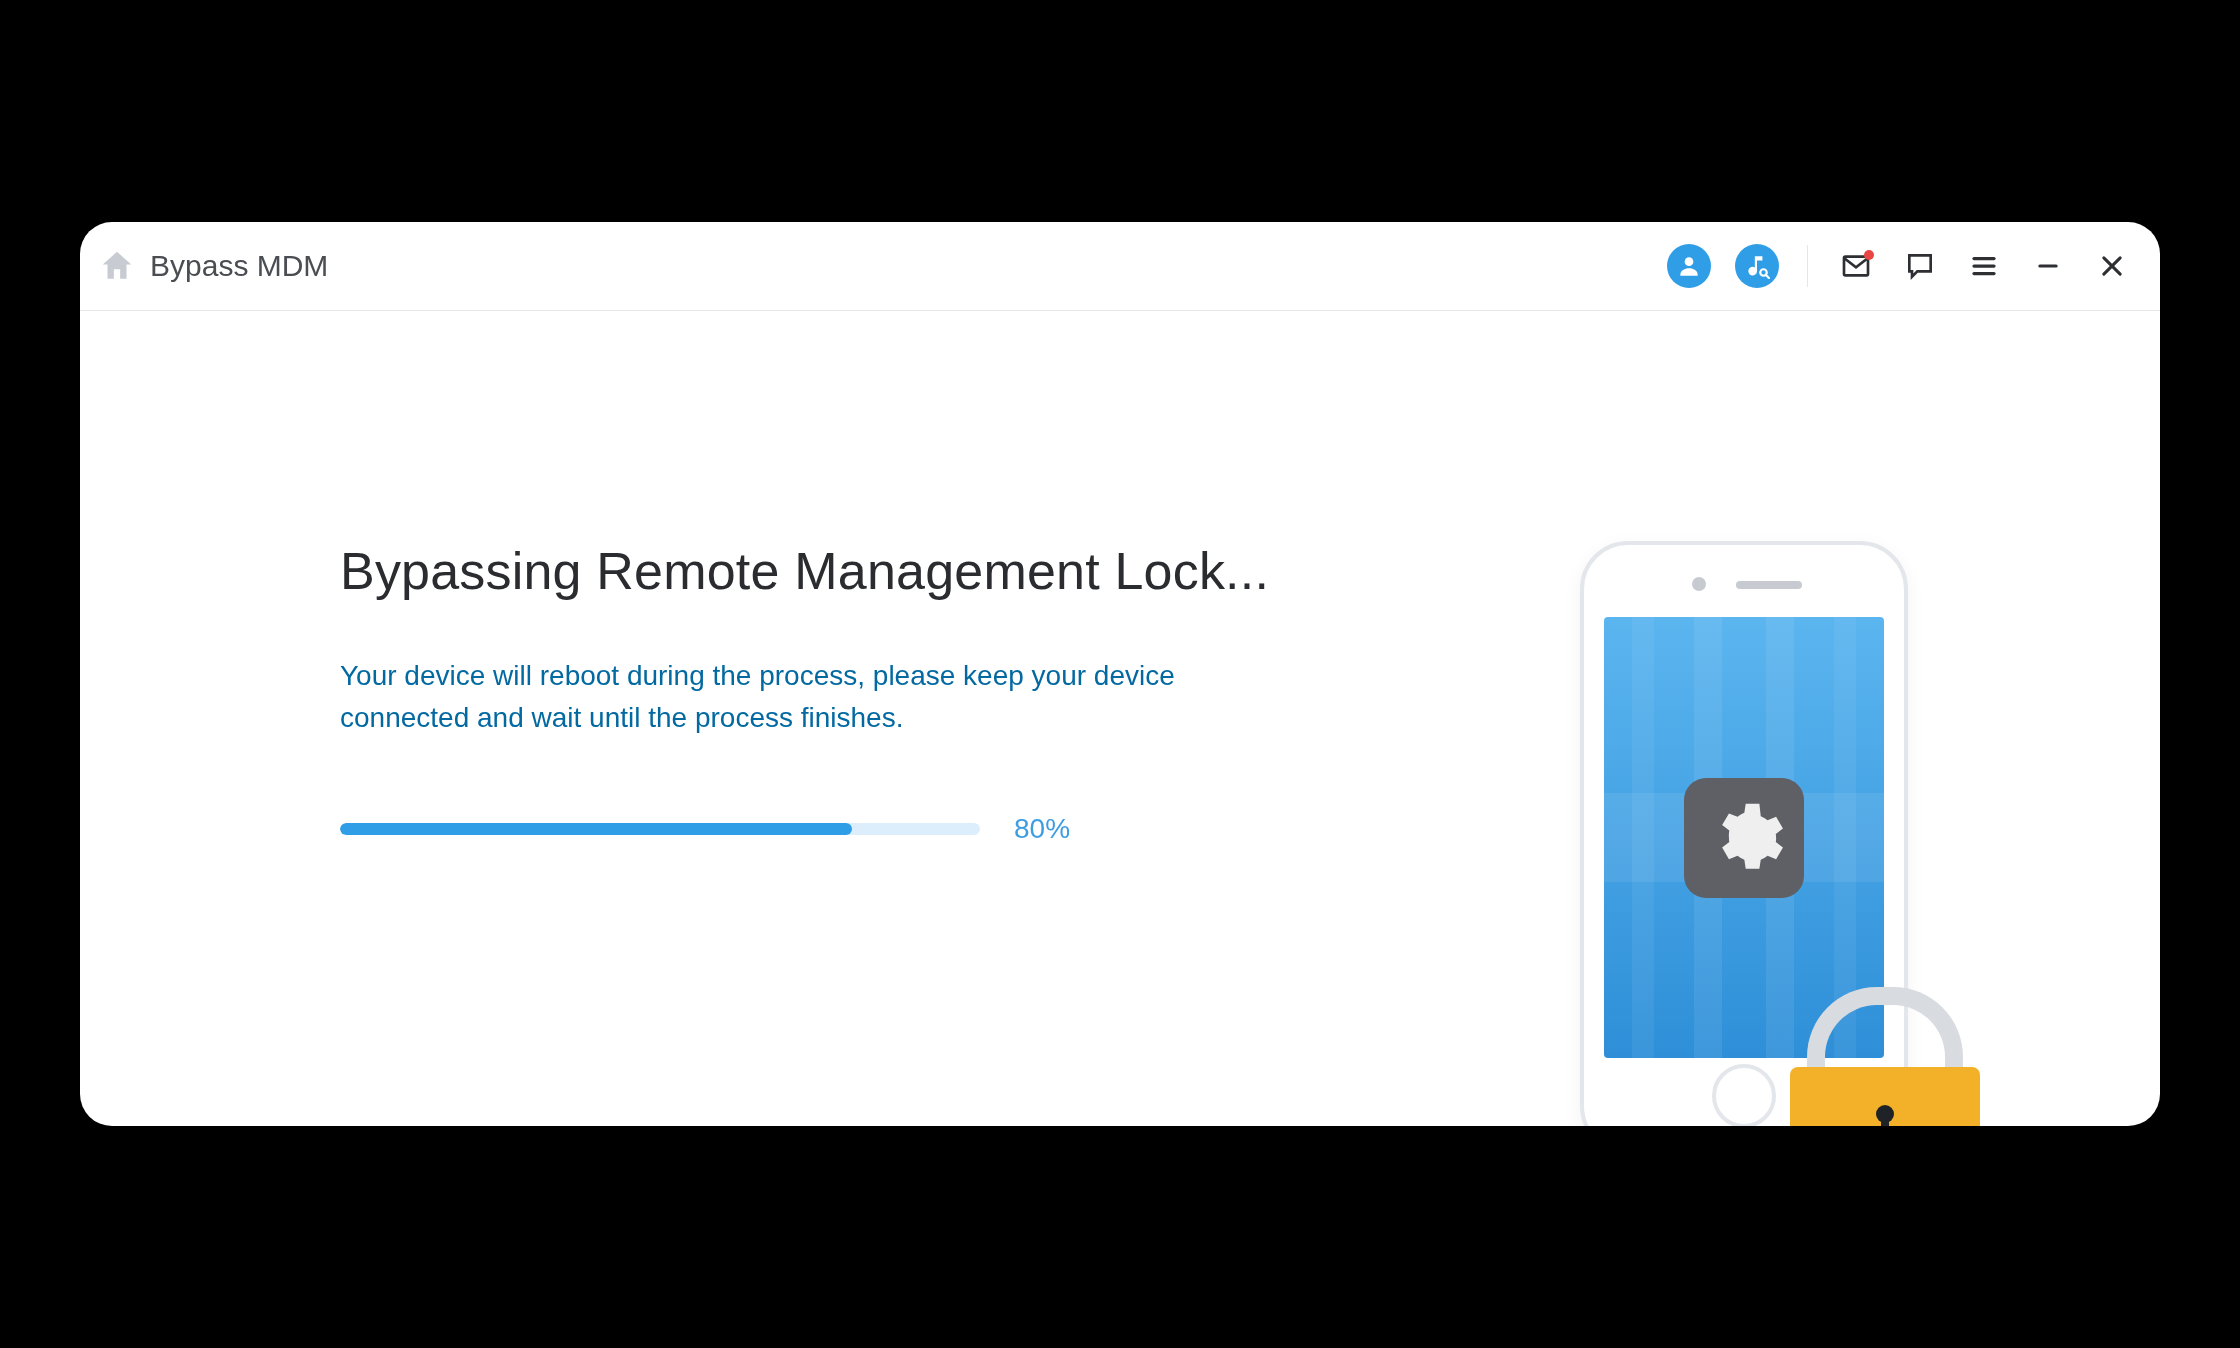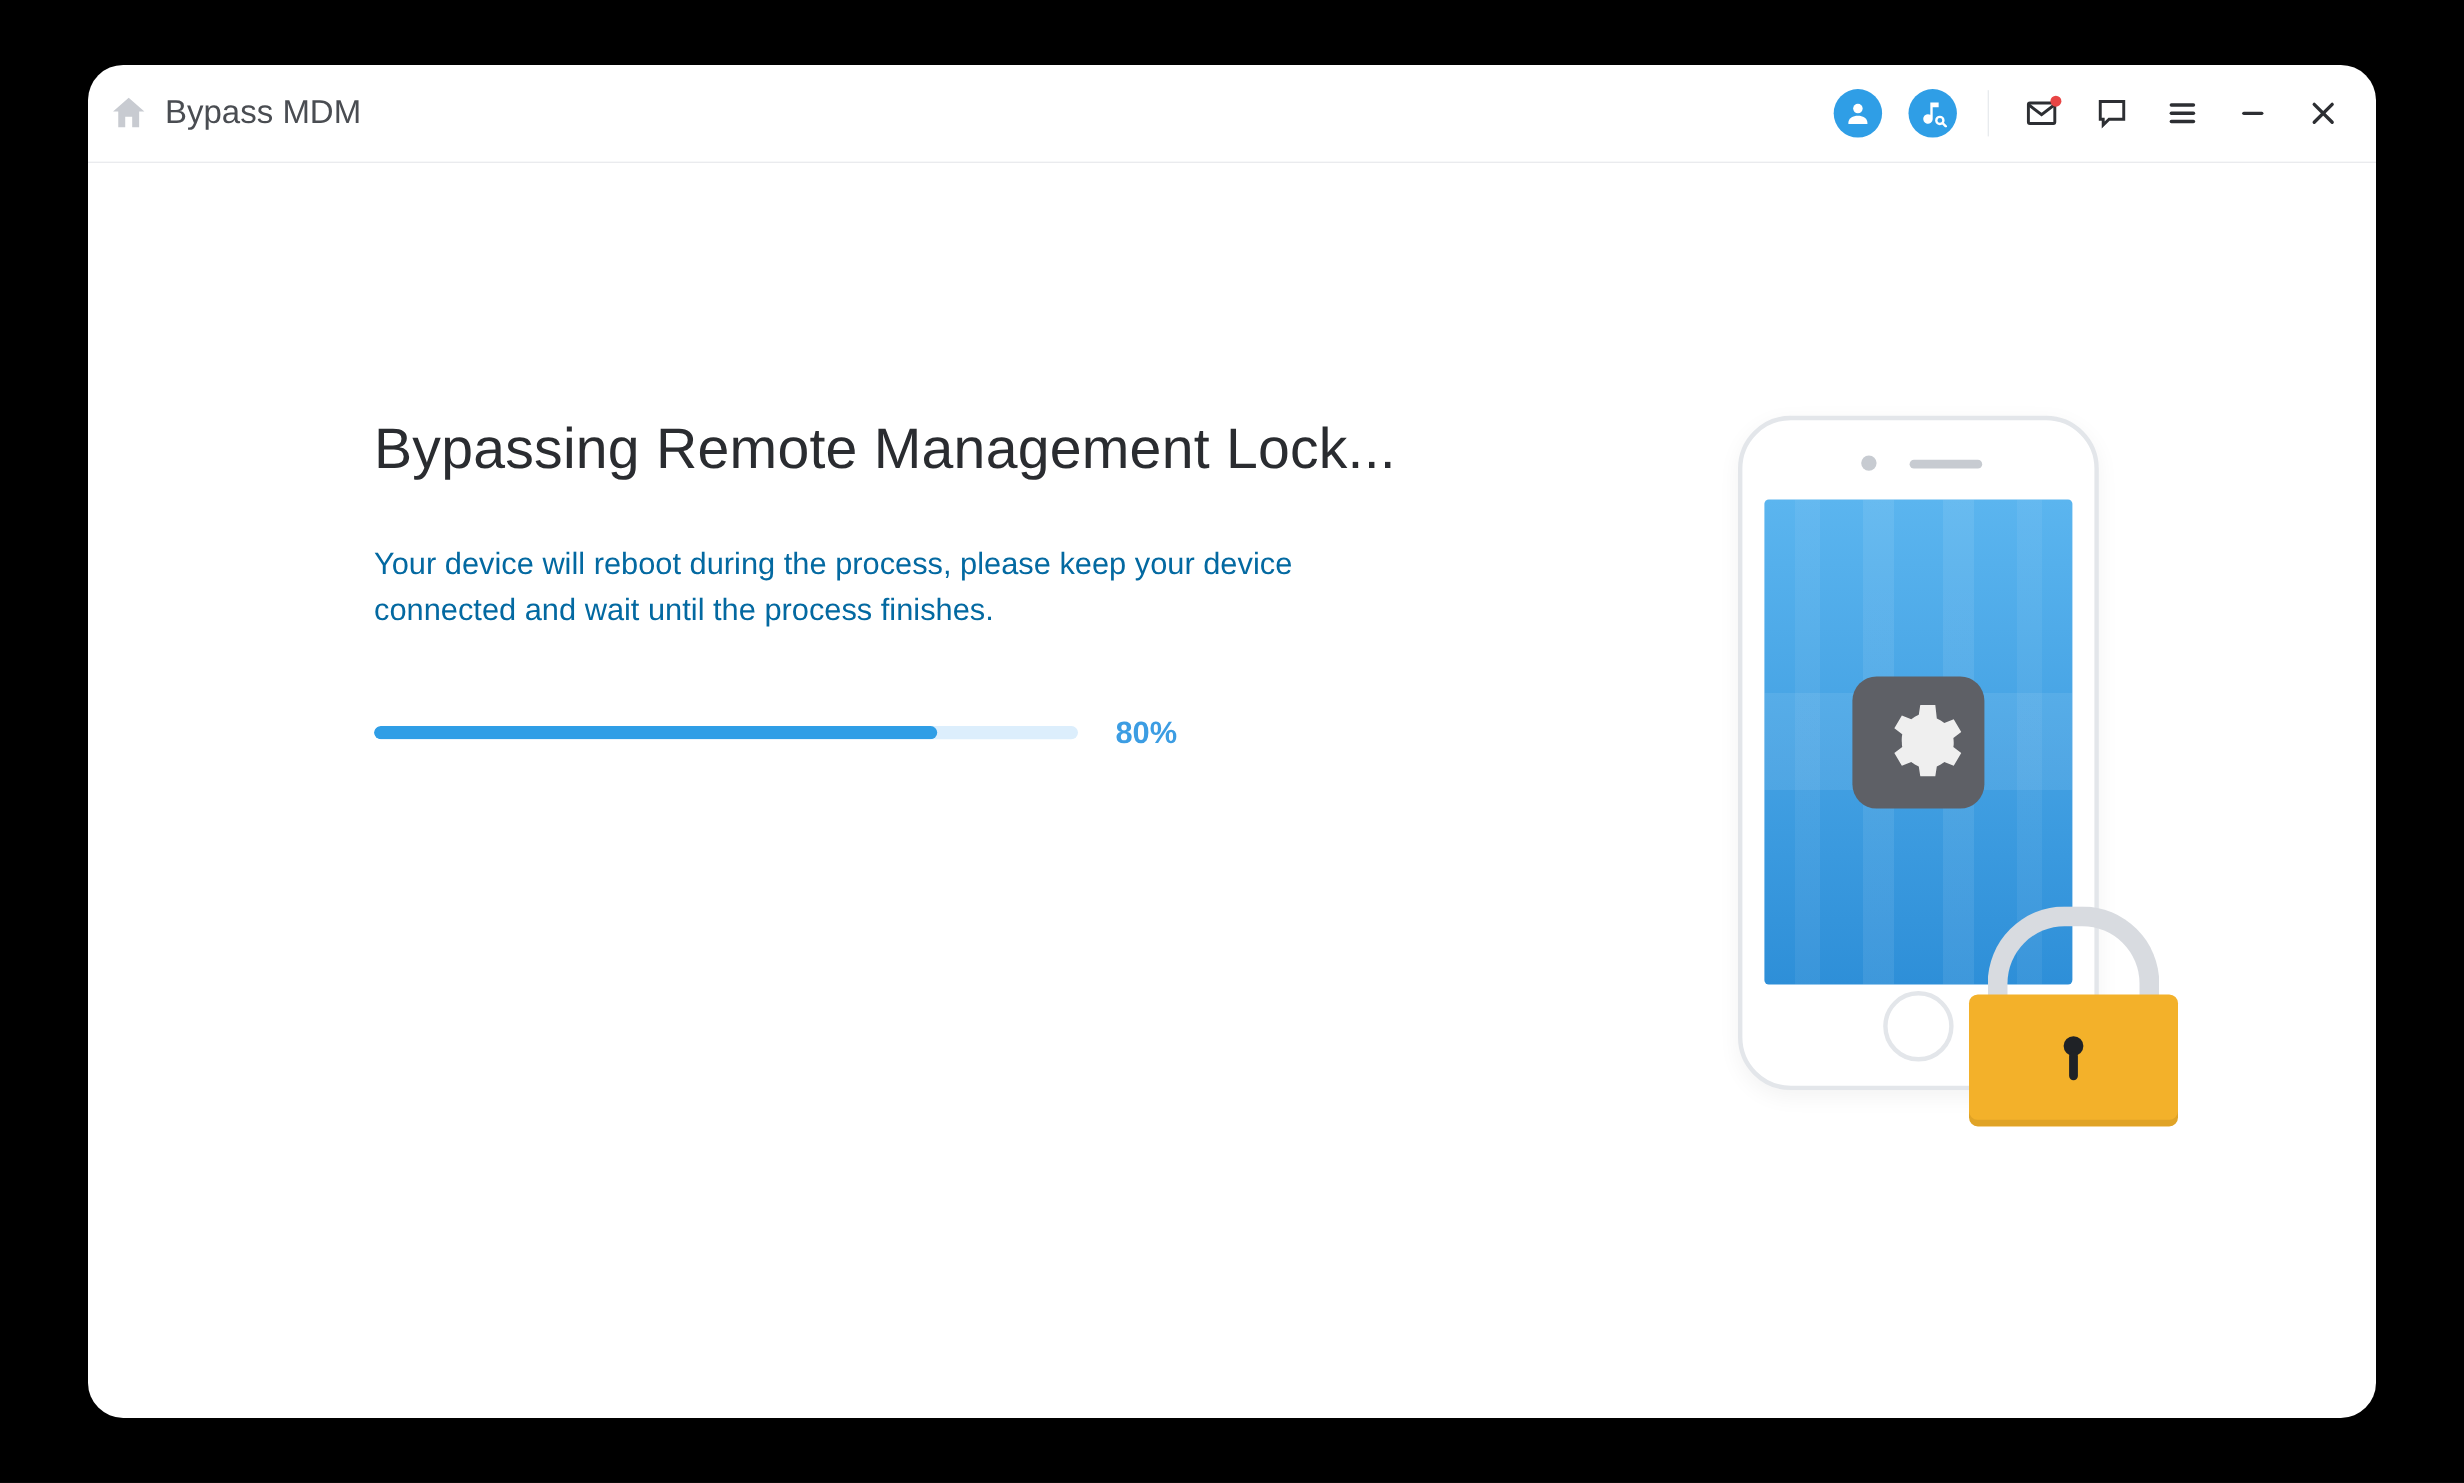--- a/index.html
+++ b/index.html
@@ -13,21 +13,21 @@
   }
   .stage {
     position: absolute;
     inset: 0;
     display: flex;
     align-items: center;
     justify-content: center;
   }
   .window {
     width: 2080px;
-    height: 1230px;
+    height: 904px;
     background: #ffffff;
     border-radius: 32px;
     box-shadow: 0 20px 60px rgba(0,0,0,0.35), 0 0 0 1px rgba(0,0,0,0.05);
     display: flex;
     flex-direction: column;
     overflow: hidden;
   }
   .titlebar {
     height: 88px;
     display: flex;
@@ -112,21 +112,21 @@
     overflow: hidden;
   }
   .progress-fill {
     position: absolute; left:0; top:0; bottom:0;
     background: #2f9ee6;
     border-radius: 6px;
   }
   .progress-label {
     font-size: 28px;
     color: #3c9de3;
-    font-weight: 700;
+    font-weight: 400;
   }
 
   
   .phone-wrap {
     position: absolute;
     right: 220px;
     top: 230px;
     width: 360px;
     height: 630px;
   }

